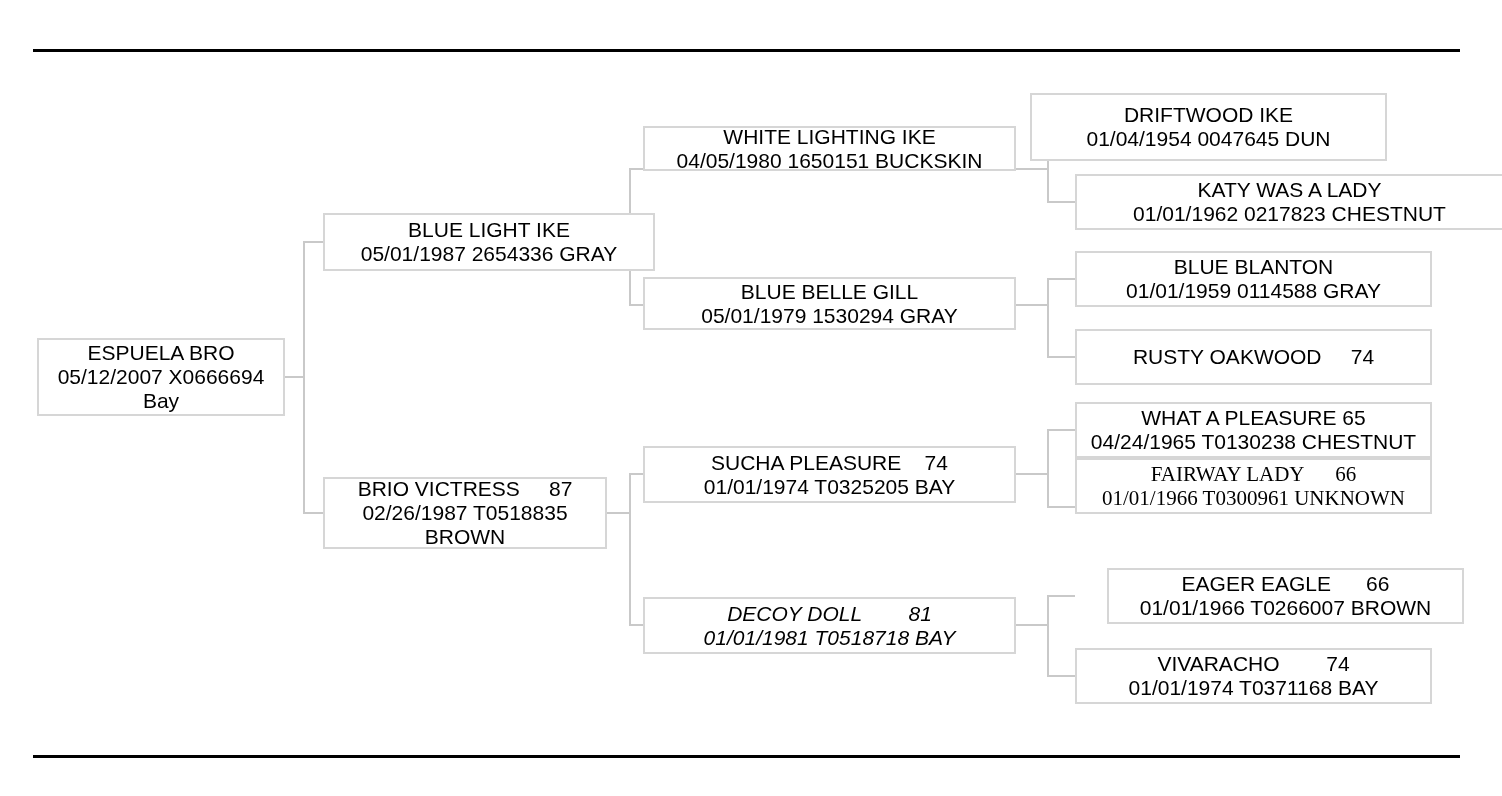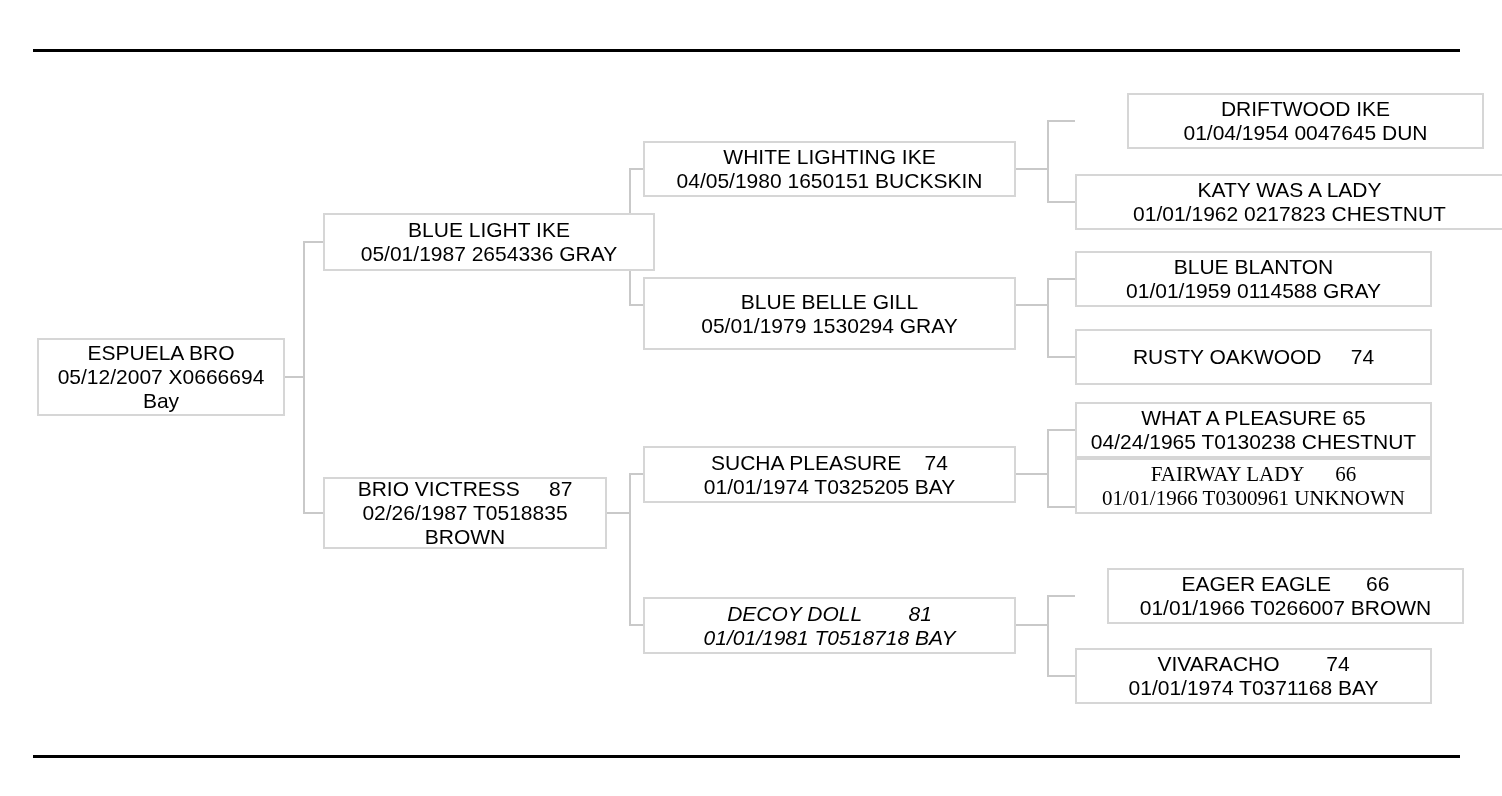--- a/index.html
+++ b/index.html
@@ -81,41 +81,41 @@
     <span class="line">BLUE LIGHT IKE</span>
     <span class="line">05/01/1987 2654336 GRAY</span>
   </div>
 
   <div class="node" style="left:323px; top:477px; width:284px; height:72px;">
     <span class="line">BRIO VICTRESS     87</span>
     <span class="line">02/26/1987 T0518835</span>
     <span class="line">BROWN</span>
   </div>
 
-  <div class="node" style="left:643px; top:141px; width:373px; height:56px;">
+  <div class="node" style="left:643px; top:126px; width:373px; height:45px;">
     <span class="line">WHITE LIGHTING IKE</span>
     <span class="line">04/05/1980 1650151 BUCKSKIN</span>
   </div>
 
-  <div class="node" style="left:643px; top:277px; width:373px; height:73px;">
+  <div class="node" style="left:643px; top:277px; width:373px; height:53px;">
     <span class="line">BLUE BELLE GILL</span>
     <span class="line">05/01/1979 1530294 GRAY</span>
   </div>
 
   <div class="node" style="left:643px; top:446px; width:373px; height:57px;">
     <span class="line">SUCHA PLEASURE    74</span>
     <span class="line">01/01/1974 T0325205 BAY</span>
   </div>
 
   <div class="node" style="left:643px; top:597px; width:373px; height:57px;font-style:italic;">
     <span class="line">DECOY DOLL        81</span>
     <span class="line">01/01/1981 T0518718 BAY</span>
   </div>
 
-  <div class="node" style="left:1127px; top:93px; width:357px; height:56px;">
+  <div class="node" style="left:1030px; top:93px; width:357px; height:68px;">
     <span class="line">DRIFTWOOD IKE</span>
     <span class="line">01/04/1954 0047645 DUN</span>
   </div>
 
   <div class="node" style="left:1075px; top:174px; width:429px; height:56px;">
     <span class="line">KATY WAS A LADY</span>
     <span class="line">01/01/1962 0217823 CHESTNUT</span>
   </div>
 
   <div class="node" style="left:1075px; top:251px; width:357px; height:56px;">

